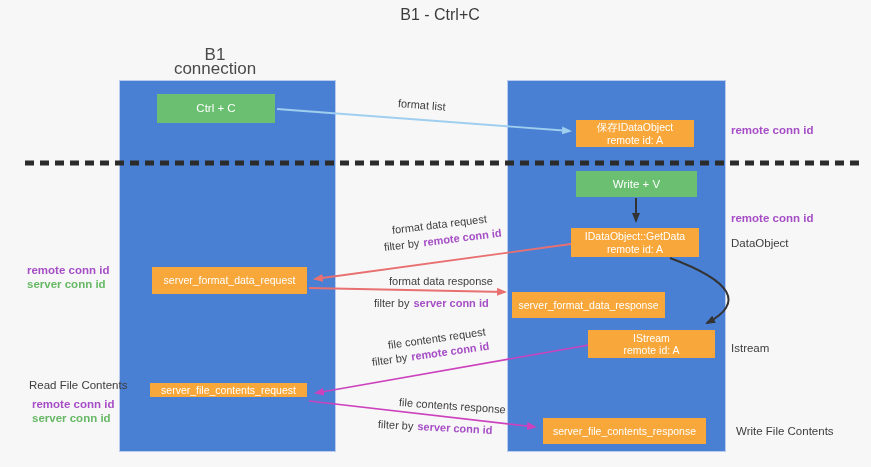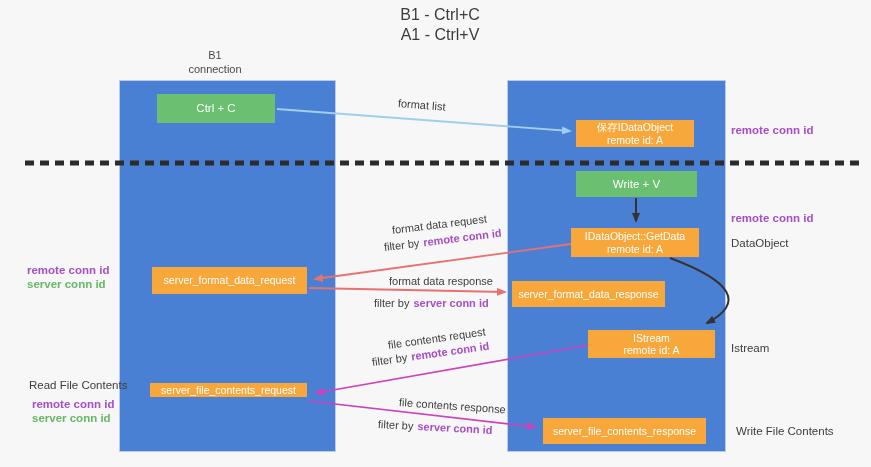--- a/index.html
+++ b/index.html
@@ -3,21 +3,21 @@
 <meta charset="utf-8">
 <style>
   html,body{margin:0;padding:0;}
   .canvas{
     position:relative;width:871px;height:467px;background:#f7f7f8;
     font-family:"Liberation Sans",sans-serif;overflow:hidden;
   }
   .title{position:absolute;left:320px;top:5px;width:240px;text-align:center;
     font-size:16px;line-height:20px;color:#3c3c3c;}
   .lane-header{position:absolute;top:48px;width:130px;text-align:center;
-    font-size:11px;line-height:14px;color:#4a4a4a;}
+    font-size:17px;line-height:14px;color:#4a4a4a;}
   .lane-header.left{left:150px;}
   .lane-header.right{left:552px;}
   .lane{position:absolute;top:80px;height:372px;background:var(--blue);
     border:1px solid #b9cbf0;box-sizing:border-box;z-index:1;}
   .lane.left{left:119px;width:217px;}
   .lane.right{left:507px;width:219px;}
   .overlay{position:absolute;left:0;top:0;width:871px;height:467px;z-index:2;}
   .a-blue{stroke:var(--lightblue);stroke-width:1.8;fill:none;}
   .a-red{stroke:var(--red);stroke-width:1.8;fill:none;}
   .a-mag{stroke:var(--magenta);stroke-width:1.6;fill:none;}
@@ -28,21 +28,21 @@
   .box{position:absolute;display:flex;flex-direction:column;align-items:center;
     justify-content:center;color:#fff;text-align:center;z-index:3;
     font-size:10.5px;line-height:12.5px;white-space:nowrap;}
   .box.green{background:var(--green);font-size:11.5px;}
   .box.orange{background:var(--orange);}
   .b-ctrlc{left:157px;top:94px;width:118px;height:29px;}
   .b-saveobj{left:576px;top:120px;width:118px;height:27px;}
   .b-ctrlv{left:576px;top:171px;width:121px;height:26px;}
   .b-getdata{left:571px;top:228px;width:128px;height:29px;text-align:right;}
   .b-freq{left:152px;top:267px;width:155px;height:27px;}
-  .b-fresp{left:512px;top:281px;width:153px;height:26px;}
+  .b-fresp{left:512px;top:292px;width:153px;height:26px;}
   .b-istream{left:588px;top:330px;width:127px;height:28px;}
   .b-filereq{left:150px;top:383px;width:157px;height:14px;}
   .b-fileresp{left:543px;top:418px;width:163px;height:26px;}
   .lbl{position:absolute;font-size:11px;color:#3e3e3e;white-space:nowrap;z-index:4;
     transform-origin:left center;}
   .lbl span + span{margin-left:4px;}
   .flt{color:var(--purple);font-weight:bold;}
   .side{position:absolute;font-size:11.5px;color:#3d3d3d;white-space:nowrap;z-index:4;
     line-height:14px;}
   .side-purple{color:var(--purple);font-weight:bold;}
@@ -65,21 +65,20 @@
   .s-read{left:29px;top:378px;}
   .s-leftpair2{left:32px;top:397px;}
 </style>
 </head>
 <body>
 
 <div class="canvas">
 
   <div class="title">
     <div>B1 - Ctrl+C</div>
-    <div>A1 - Ctrl+V</div>
   </div>
 
   <div class="lane-header left">
     <div>B1</div>
     <div>connection</div>
   </div>
 
   <div class="lane left"></div>
   <div class="lane right"></div>
 

